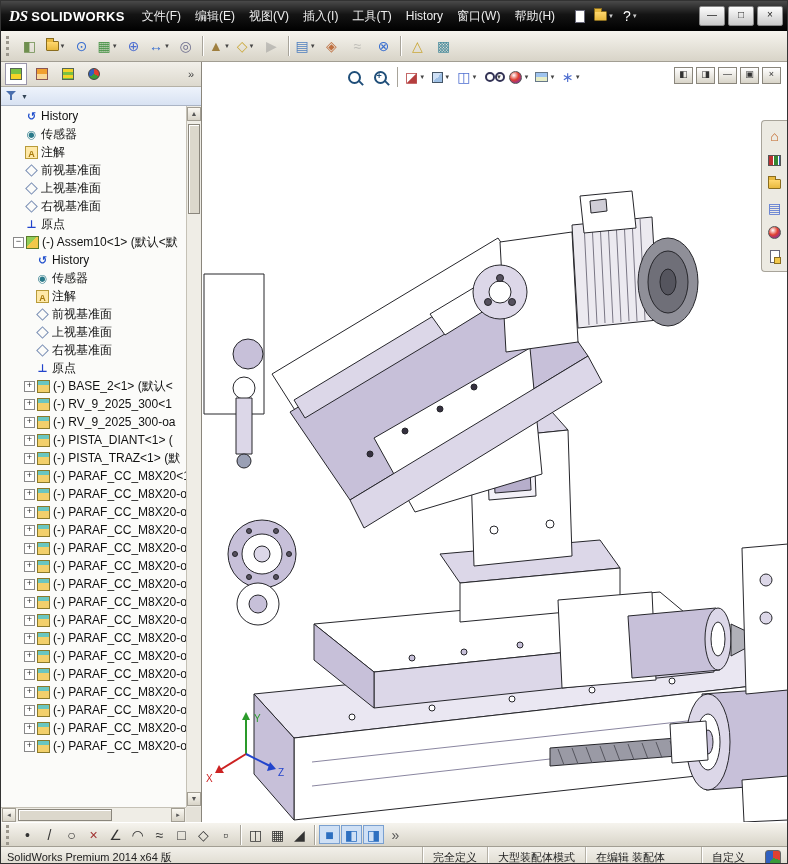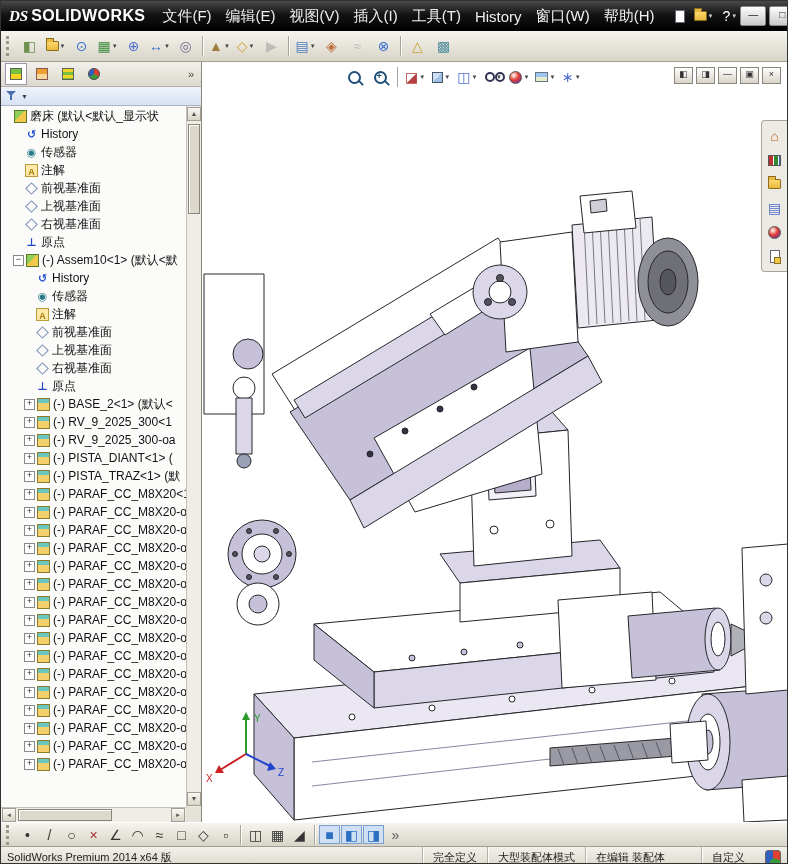--- a/index.html
+++ b/index.html
@@ -3,23 +3,23 @@
 <meta charset="utf-8">
 <style>
   html,body{margin:0;padding:0;background:#777;}
   .app{width:788px;height:864px;position:relative;font-family:"Liberation Sans","DejaVu Sans",sans-serif;
        border:1px solid #333;box-sizing:border-box;background:#4c1d95;overflow:hidden;}
 
   
   .titlebar{height:30px;background:linear-gradient(#4a4a4a,#141414 45%,#000);display:flex;align-items:center;padding:0 4px;}
   .logo{display:flex;align-items:baseline;gap:3px;margin:0 10px 0 4px;color:#fff;}
   .logo-mark{font-style:italic;font-weight:bold;font-size:15px;font-family:"Liberation Serif",serif;}
-  .logo-text{font-weight:bold;font-size:16px;letter-spacing:.4px;}
+  .logo-text{font-weight:bold;font-size:13px;letter-spacing:.4px;}
   .menubar{display:flex;align-items:center;}
-  .menu-item{color:#eee;font-size:15px;padding:4px 7px;white-space:nowrap;cursor:default;}
+  .menu-item{color:#eee;font-size:12px;padding:4px 7px;white-space:nowrap;cursor:default;}
   .quickbar{display:flex;align-items:center;gap:3px;margin-left:10px;}
   .q-btn{display:flex;align-items:center;padding:2px 3px;}
   .q-btn .dd{font-size:6px;color:#ccc;margin-left:1px;}
   .winbtns{margin-left:auto;display:flex;gap:3px;}
   .win-btn{width:24px;height:18px;background:linear-gradient(#fdfdfd,#c9c9c9);border:1px solid #888;border-radius:2px;
            font-size:10px;line-height:16px;text-align:center;color:#222;}
 
   
   .toolbar-main{height:30px;background:linear-gradient(#f6f4ee,#d8d4c8);border-bottom:1px solid #a29e93;
                 display:flex;align-items:center;padding:0 4px;gap:1px;}
@@ -245,25 +245,20 @@
             <span class="fmi-display"></span>
           </span>
           <span class="fm-expand">»</span>
         </div>
       <div class="filterrow">
         <span class="funnel"></span>
         <span class="fdrop">▼</span>
       </div>
       <div class="treewrap">
         <div class="tree" id="feature-tree">
-            <div class="tree-row" style="padding-left: 1px;">
-              <span class="exp-spacer"></span>
-              <span class="ti ti-assembly"></span>
-              <span class="tree-label">磨床  (默认&lt;默认_显示状</span>
-            </div>
             <div class="tree-row" style="padding-left: 12px;">
               <span class="exp-spacer"></span>
               <span class="ti ti-history"></span>
               <span class="tree-label">History</span>
             </div>
             <div class="tree-row" style="padding-left: 12px;">
               <span class="exp-spacer"></span>
               <span class="ti ti-sensors"></span>
               <span class="tree-label">传感器</span>
             </div>

